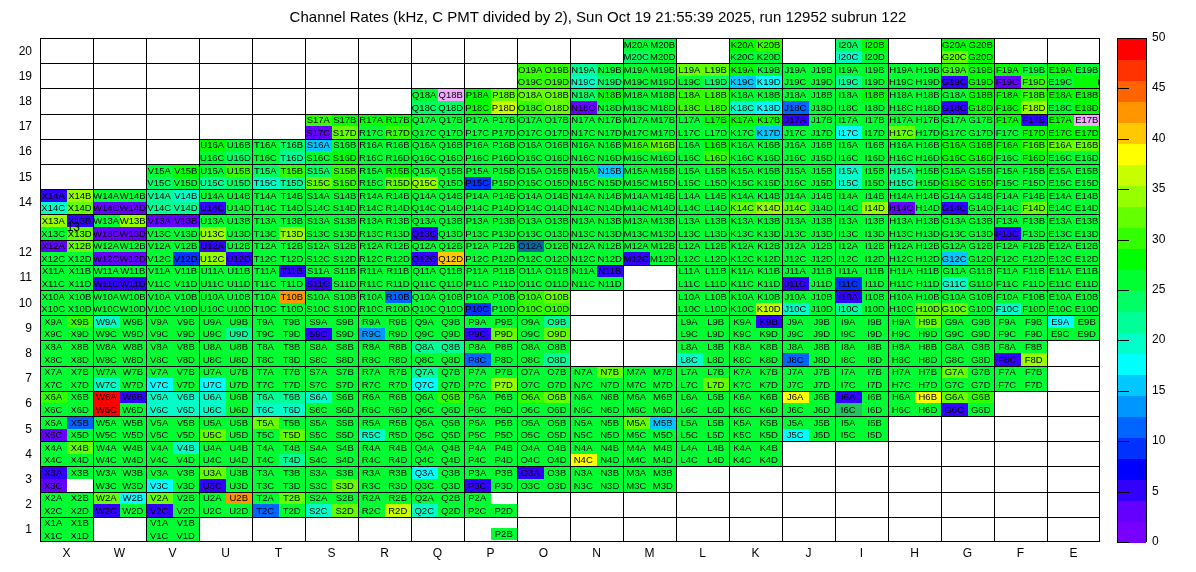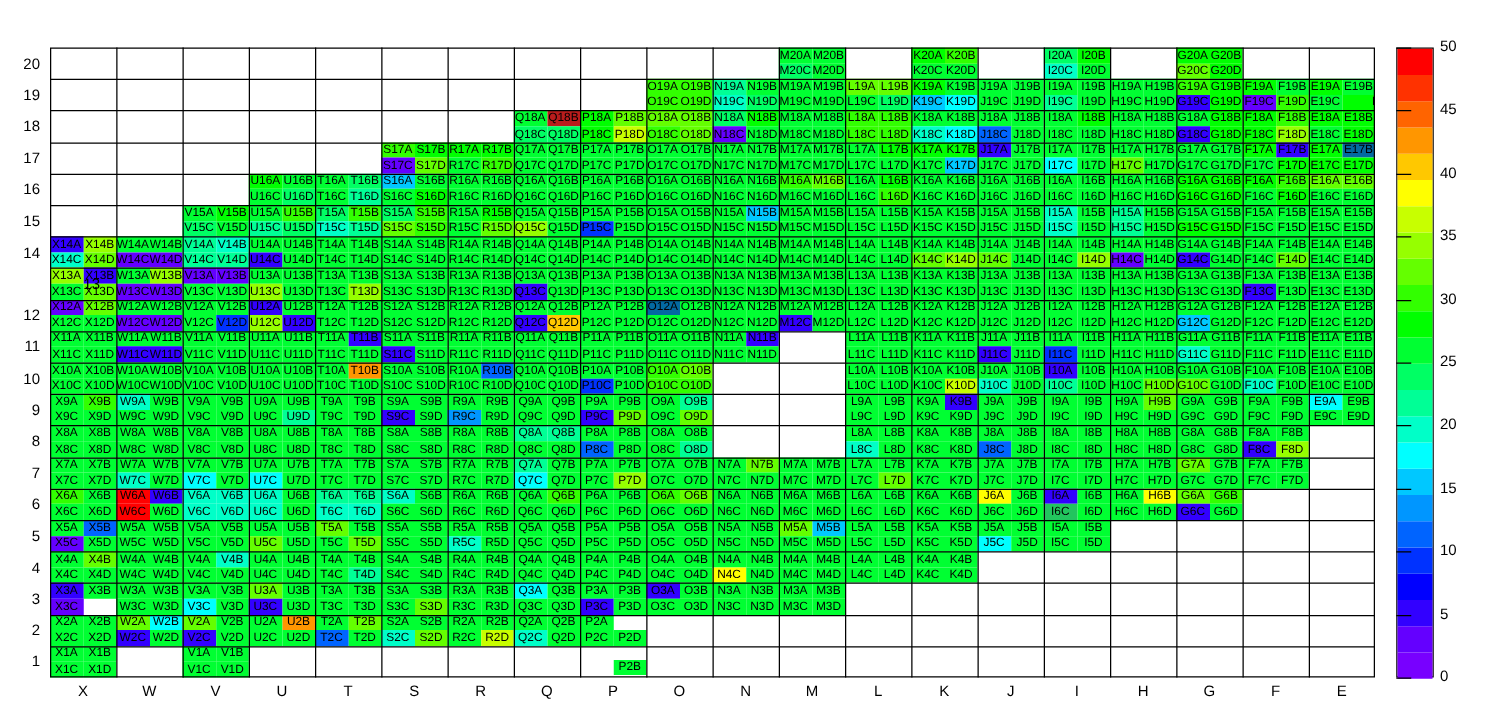--- a/index.html
+++ b/index.html
@@ -34,20 +34,21 @@
   #cbar{position:absolute;left:1117px;top:38px;width:30px;height:504px;border:1px solid #000;box-sizing:border-box;}
   .cband{position:absolute;left:0;width:28px;}
   .ctick{position:absolute;left:1117px;width:12px;height:1px;background:#000;}
   .clab{position:absolute;left:1152px;font-size:12px;color:#000;}
 </style>
 </head>
 <body>
 
 <div id="root">
 
+  <div id="title">Channel Rates (kHz, C PMT divided by 2), Sun Oct 19 21:55:39 2025, run 12952 subrun 122</div>
 
   <div id="plot">
     <div class="cellgrid" id="cellgrid">
         <div class="cell" style="left: 583px; top: 0px; width: 26.5px; height: 12.6px; background: rgb(0, 255, 50); padding-top: 0.5px;">M20A</div>
         <div class="cell" style="left: 609.5px; top: 0px; width: 26.5px; height: 12.6px; background: rgb(0, 255, 50); padding-top: 0.5px;">M20B</div>
         <div class="cell" style="left: 583px; top: 12.6px; width: 26.5px; height: 12.6px; background: rgb(0, 255, 100); padding-top: 0.5px;">M20C</div>
         <div class="cell" style="left: 609.5px; top: 12.6px; width: 26.5px; height: 12.6px; background: rgb(0, 255, 50); padding-top: 0.5px;">M20D</div>
         <div class="cell" style="left: 689px; top: 0px; width: 26.5px; height: 12.6px; background: rgb(0, 255, 0); padding-top: 0.5px;">K20A</div>
         <div class="cell" style="left: 715.5px; top: 0px; width: 26.5px; height: 12.6px; background: rgb(50, 255, 0); padding-top: 0.5px;">K20B</div>
         <div class="cell" style="left: 689px; top: 12.6px; width: 26.5px; height: 12.6px; background: rgb(0, 255, 50); padding-top: 0.5px;">K20C</div>
@@ -98,21 +99,21 @@
         <div class="cell" style="left: 927.5px; top: 37.8px; width: 26.5px; height: 12.6px; background: rgb(0, 255, 0); padding-top: 0.5px;">G19D</div>
         <div class="cell" style="left: 954px; top: 25.2px; width: 26.5px; height: 12.6px; background: rgb(0, 255, 0); padding-top: 0.5px;">F19A</div>
         <div class="cell" style="left: 980.5px; top: 25.2px; width: 26.5px; height: 12.6px; background: rgb(0, 255, 50); padding-top: 0.5px;">F19B</div>
         <div class="cell" style="left: 954px; top: 37.8px; width: 26.5px; height: 12.6px; background: rgb(100, 0, 255); padding-top: 0.5px;">F19C</div>
         <div class="cell" style="left: 980.5px; top: 37.8px; width: 26.5px; height: 12.6px; background: rgb(50, 255, 0); padding-top: 0.5px;">F19D</div>
         <div class="cell" style="left: 1007px; top: 25.2px; width: 26.5px; height: 12.6px; background: rgb(0, 255, 0); padding-top: 0.5px;">E19A</div>
         <div class="cell" style="left: 1033.5px; top: 25.2px; width: 26.5px; height: 12.6px; background: rgb(0, 255, 50); padding-top: 0.5px;">E19B</div>
         <div class="cell" style="left: 1007px; top: 37.8px; width: 26.5px; height: 12.6px; background: rgb(0, 255, 50); padding-top: 0.5px;">E19C</div>
         <div class="cell" style="left: 1033.5px; top: 37.8px; width: 26.5px; height: 12.6px; background: rgb(0, 255, 0); padding-top: 0.5px; padding-left: 24px;">E19D</div>
         <div class="cell" style="left: 371px; top: 50.4px; width: 26.5px; height: 12.6px; background: rgb(0, 255, 50); padding-top: 0.5px;">Q18A</div>
-        <div class="cell" style="left: 397.5px; top: 50.4px; width: 26.5px; height: 12.6px; background: #b91c1c; padding-top: 0.5px;">Q18B</div>
+        <div class="cell" style="left: 397.5px; top: 50.4px; width: 26.5px; height: 12.6px; background: #f0abfc; padding-top: 0.5px;">Q18B</div>
         <div class="cell" style="left: 371px; top: 63px; width: 26.5px; height: 12.6px; background: rgb(0, 255, 100); padding-top: 0.5px;">Q18C</div>
         <div class="cell" style="left: 397.5px; top: 63px; width: 26.5px; height: 12.6px; background: rgb(0, 255, 100); padding-top: 0.5px;">Q18D</div>
         <div class="cell" style="left: 424px; top: 50.4px; width: 26.5px; height: 12.6px; background: rgb(0, 255, 0); padding-top: 0.5px;">P18A</div>
         <div class="cell" style="left: 450.5px; top: 50.4px; width: 26.5px; height: 12.6px; background: rgb(100, 255, 0); padding-top: 0.5px;">P18B</div>
         <div class="cell" style="left: 424px; top: 63px; width: 26.5px; height: 12.6px; background: rgb(0, 255, 0); padding-top: 0.5px;">P18C</div>
         <div class="cell" style="left: 450.5px; top: 63px; width: 26.5px; height: 12.6px; background: rgb(200, 255, 0); padding-top: 0.5px;">P18D</div>
         <div class="cell" style="left: 477px; top: 50.4px; width: 26.5px; height: 12.6px; background: rgb(100, 255, 0); padding-top: 0.5px;">O18A</div>
         <div class="cell" style="left: 503.5px; top: 50.4px; width: 26.5px; height: 12.6px; background: rgb(100, 255, 0); padding-top: 0.5px;">O18B</div>
         <div class="cell" style="left: 477px; top: 63px; width: 26.5px; height: 12.6px; background: rgb(50, 255, 0); padding-top: 0.5px;">O18C</div>
         <div class="cell" style="left: 503.5px; top: 63px; width: 26.5px; height: 12.6px; background: rgb(100, 255, 0); padding-top: 0.5px;">O18D</div>
@@ -206,21 +207,21 @@
         <div class="cell" style="left: 874.5px; top: 88.2px; width: 26.5px; height: 12.6px; background: rgb(0, 255, 50); padding-top: 0.5px;">H17D</div>
         <div class="cell" style="left: 901px; top: 75.6px; width: 26.5px; height: 12.6px; background: rgb(0, 255, 50); padding-top: 0.5px;">G17A</div>
         <div class="cell" style="left: 927.5px; top: 75.6px; width: 26.5px; height: 12.6px; background: rgb(0, 255, 50); padding-top: 0.5px;">G17B</div>
         <div class="cell" style="left: 901px; top: 88.2px; width: 26.5px; height: 12.6px; background: rgb(0, 255, 50); padding-top: 0.5px;">G17C</div>
         <div class="cell" style="left: 927.5px; top: 88.2px; width: 26.5px; height: 12.6px; background: rgb(0, 255, 50); padding-top: 0.5px;">G17D</div>
         <div class="cell" style="left: 954px; top: 75.6px; width: 26.5px; height: 12.6px; background: rgb(0, 255, 0); padding-top: 0.5px;">F17A</div>
         <div class="cell" style="left: 980.5px; top: 75.6px; width: 26.5px; height: 12.6px; background: rgb(50, 0, 255); padding-top: 0.5px;">F17B</div>
         <div class="cell" style="left: 954px; top: 88.2px; width: 26.5px; height: 12.6px; background: rgb(0, 255, 50); padding-top: 0.5px;">F17C</div>
         <div class="cell" style="left: 980.5px; top: 88.2px; width: 26.5px; height: 12.6px; background: rgb(0, 255, 0); padding-top: 0.5px;">F17D</div>
         <div class="cell" style="left: 1007px; top: 75.6px; width: 26.5px; height: 12.6px; background: rgb(0, 255, 0); padding-top: 0.5px;">E17A</div>
-        <div class="cell" style="left: 1033.5px; top: 75.6px; width: 26.5px; height: 12.6px; background: #0369a1; padding-top: 0.5px;">E17B</div>
+        <div class="cell" style="left: 1033.5px; top: 75.6px; width: 26.5px; height: 12.6px; background: #f0abfc; padding-top: 0.5px;">E17B</div>
         <div class="cell" style="left: 1007px; top: 88.2px; width: 26.5px; height: 12.6px; background: rgb(0, 255, 0); padding-top: 0.5px;">E17C</div>
         <div class="cell" style="left: 1033.5px; top: 88.2px; width: 26.5px; height: 12.6px; background: rgb(0, 255, 0); padding-top: 0.5px;">E17D</div>
         <div class="cell" style="left: 159px; top: 100.8px; width: 26.5px; height: 12.6px; background: rgb(0, 255, 0); padding-top: 0.5px;">U16A</div>
         <div class="cell" style="left: 185.5px; top: 100.8px; width: 26.5px; height: 12.6px; background: rgb(0, 255, 50); padding-top: 0.5px;">U16B</div>
         <div class="cell" style="left: 159px; top: 113.4px; width: 26.5px; height: 12.6px; background: rgb(0, 255, 50); padding-top: 0.5px;">U16C</div>
         <div class="cell" style="left: 185.5px; top: 113.4px; width: 26.5px; height: 12.6px; background: rgb(0, 255, 100); padding-top: 0.5px;">U16D</div>
         <div class="cell" style="left: 212px; top: 100.8px; width: 26.5px; height: 12.6px; background: rgb(0, 255, 50); padding-top: 0.5px;">T16A</div>
         <div class="cell" style="left: 238.5px; top: 100.8px; width: 26.5px; height: 12.6px; background: rgb(0, 255, 100); padding-top: 0.5px;">T16B</div>
         <div class="cell" style="left: 212px; top: 113.4px; width: 26.5px; height: 12.6px; background: rgb(0, 255, 50); padding-top: 0.5px;">T16C</div>
         <div class="cell" style="left: 238.5px; top: 113.4px; width: 26.5px; height: 12.6px; background: rgb(0, 255, 150); padding-top: 0.5px;">T16D</div>

